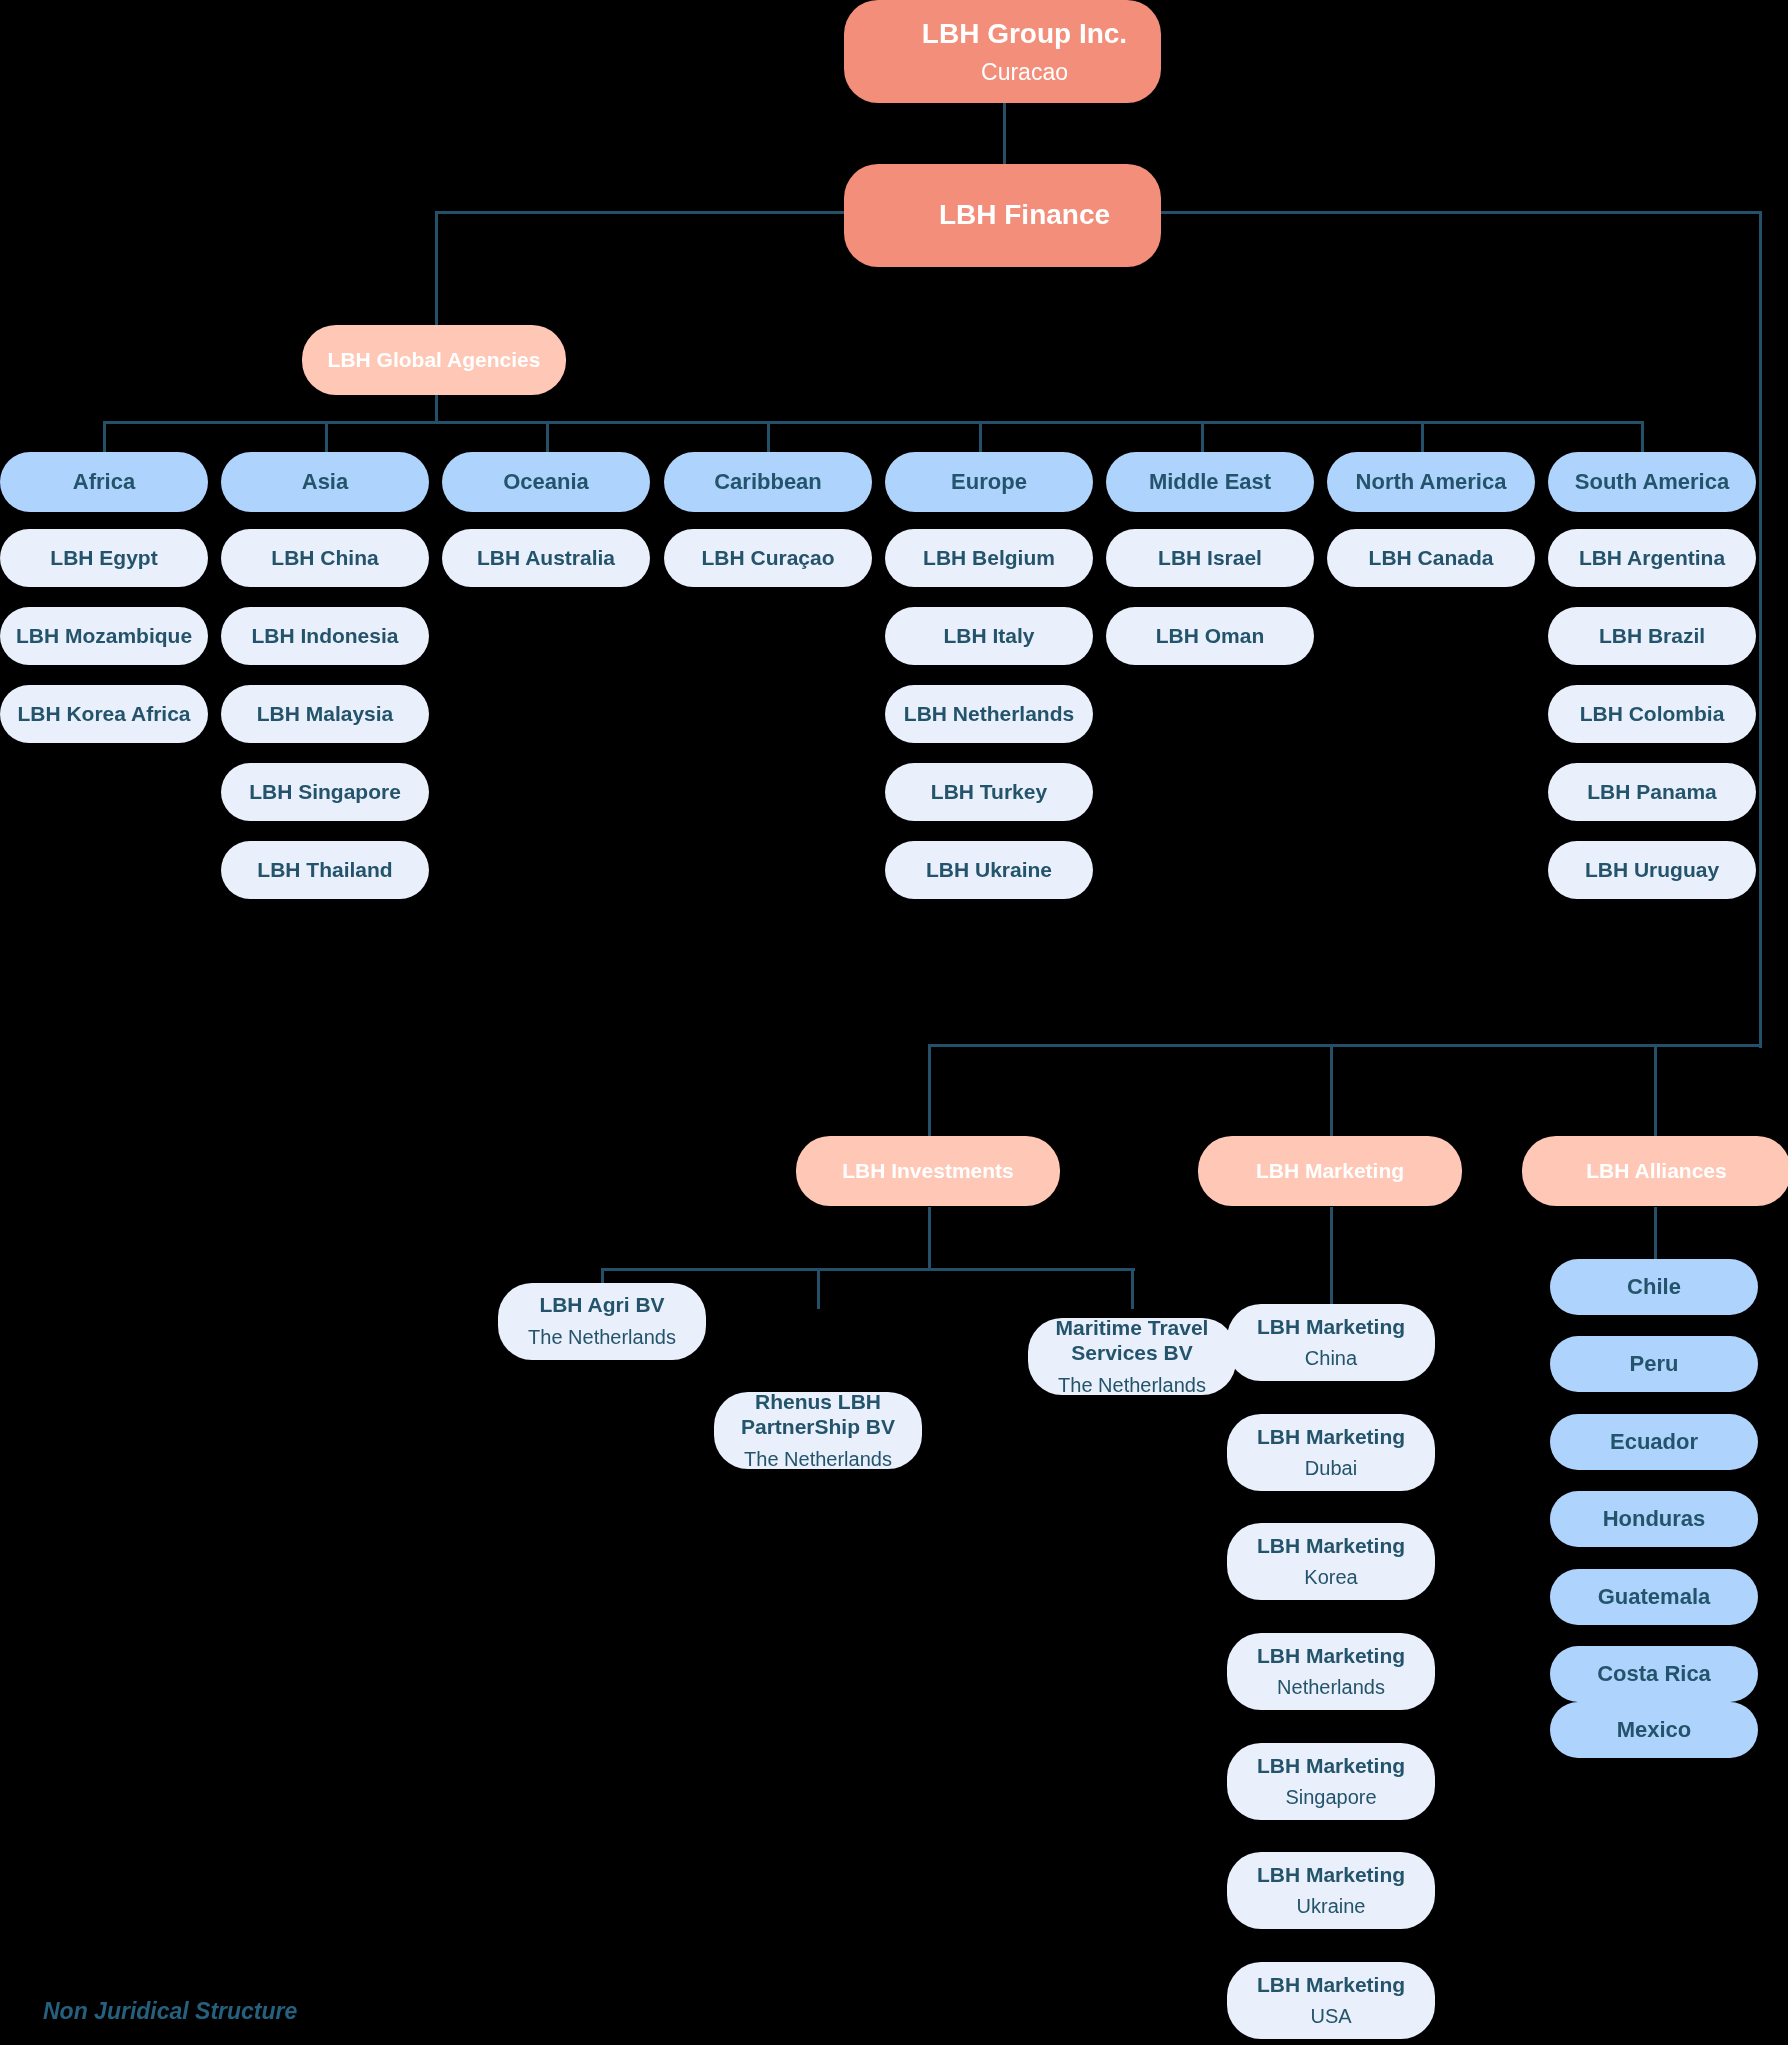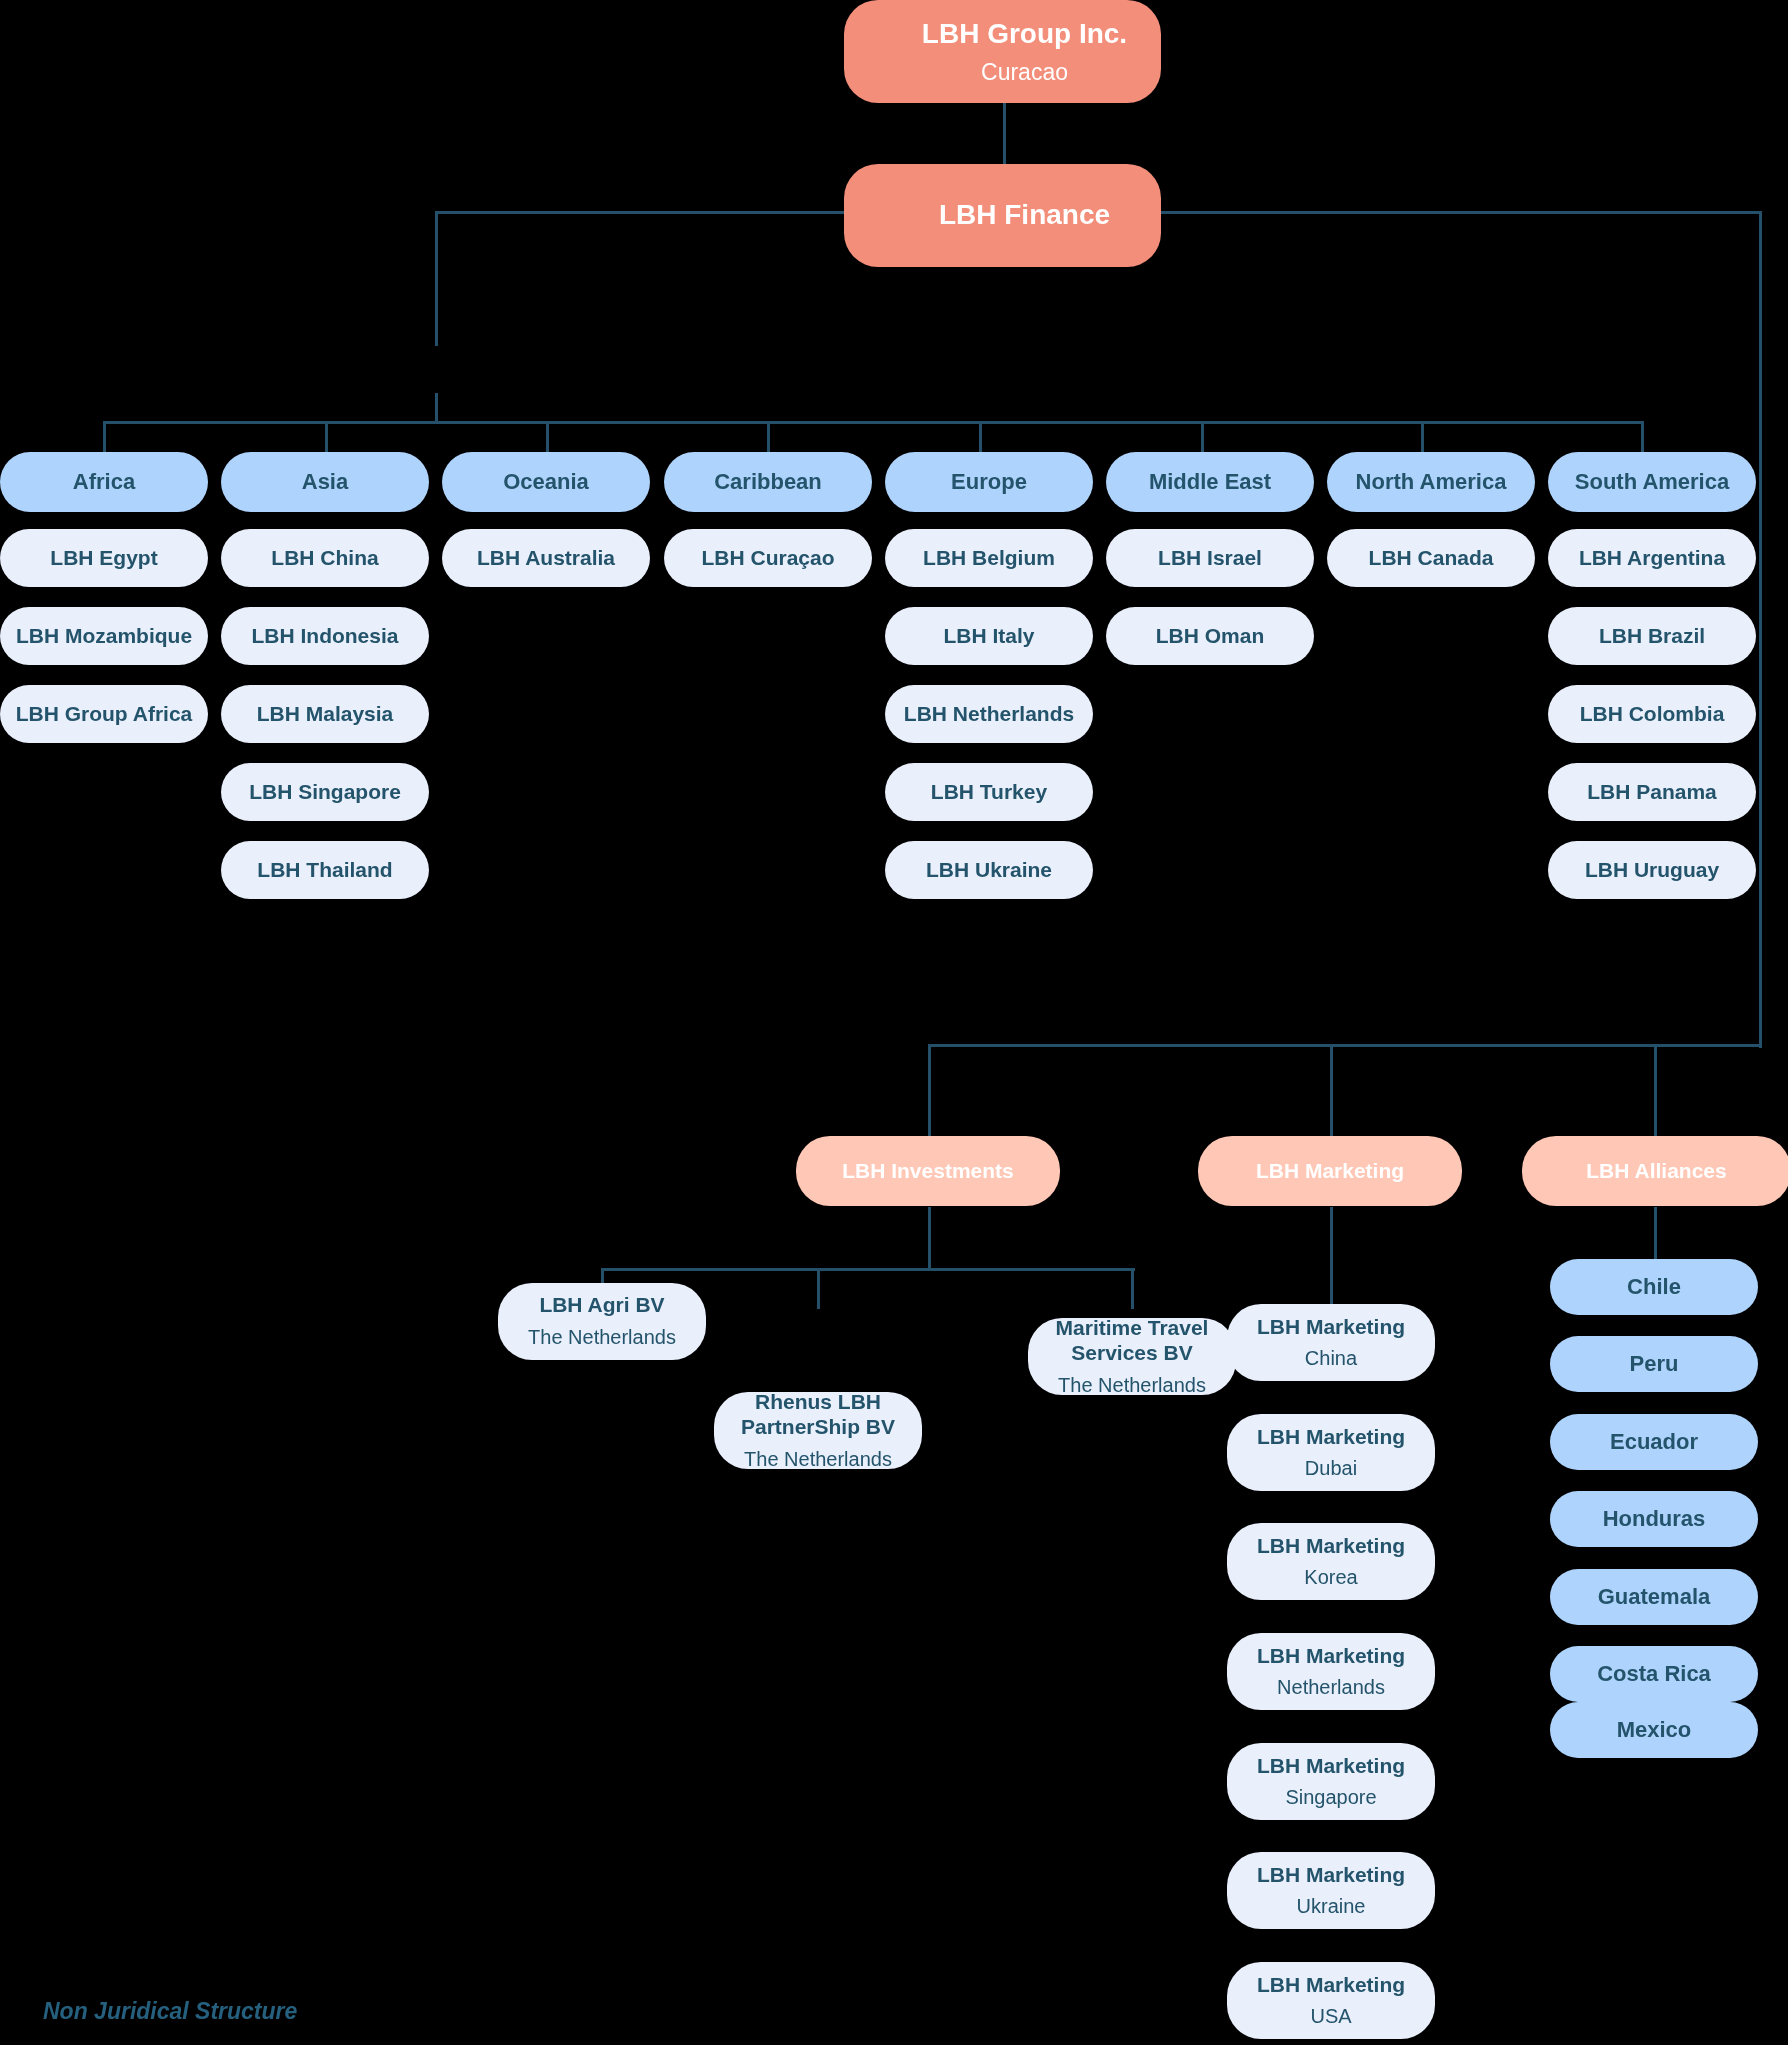--- a/index.html
+++ b/index.html
@@ -94,33 +94,36 @@
 
   <div class="node n-root sz-group" style="left:844px;top:0px;">
     <span class="t1">LBH Group Inc.</span>
     <span class="t2">Curacao</span>
   </div>
 
   <div class="node n-root sz-fin" style="left:844px;top:164px;">
     <span class="t1">LBH Finance</span>
   </div>
 
+  <div class="node n-div sz-div" style="left:302px;top:325px;">
+    <span class="t1">LBH Global Agencies</span>
+  </div>
 
   <div id="regions-layer">
       <div class="node n-region sz-region" style="left: 0px; top: 452px;">
         <span class="t1">Africa</span>
       </div>
       <div class="node n-leaf sz-leaf" style="left: 0px; top: 529px;">
         <span class="t1">LBH Egypt</span>
       </div>
       <div class="node n-leaf sz-leaf" style="left: 0px; top: 607px;">
         <span class="t1">LBH Mozambique</span>
       </div>
       <div class="node n-leaf sz-leaf" style="left: 0px; top: 685px;">
-        <span class="t1">LBH Group Africa</span>
+        <span class="t1">LBH Korea Africa</span>
       </div>
       <div class="node n-region sz-region" style="left: 221px; top: 452px;">
         <span class="t1">Asia</span>
       </div>
       <div class="node n-leaf sz-leaf" style="left: 221px; top: 529px;">
         <span class="t1">LBH China</span>
       </div>
       <div class="node n-leaf sz-leaf" style="left: 221px; top: 607px;">
         <span class="t1">LBH Indonesia</span>
       </div>

